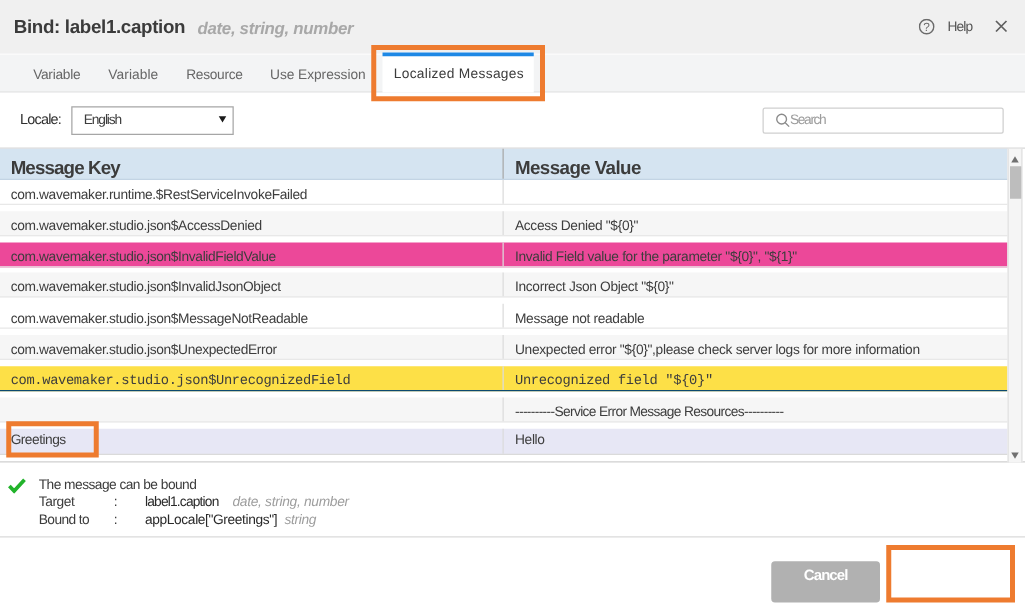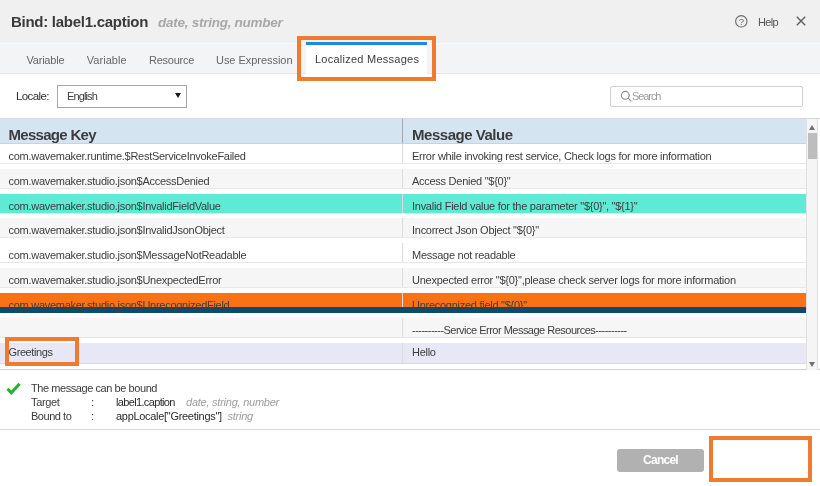--- a/index.html
+++ b/index.html
@@ -33,21 +33,21 @@
 .vline { position:absolute; left:402px; top:0; width:1px; height:100%; background:#dcdcdc; }
 
 #sbar { position:absolute; left:806px; top:0; width:12px; height:251px; background:#f5f5f5; border-left:1px solid #e0e0e0; border-right:1px solid #e0e0e0; }
 #sthumb { position:absolute; left:808px; top:14px; width:9px; height:26px; background:#bdbdbd; }
 .sarrow { position:absolute; left:808.5px; width:0; height:0; border-left:3.5px solid transparent; border-right:3.5px solid transparent; }
 #sup { top:6px; border-bottom:5px solid #707070; }
 #sdown { top:243px; border-top:5px solid #707070; }
 
 .info { font-size:11px; color:#3c3c3c; }
 #footer-line { position:absolute; left:0; top:429px; width:820px; height:1px; background:#dadada; }
-.btn { position:absolute; top:449px; height:23px; border-radius:3px; color:#fff; font-size:12px; font-weight:bold; text-align:center; line-height:23px; }
+.btn { position:absolute; top:449px; height:33px; border-radius:3px; color:#fff; font-size:12px; font-weight:bold; text-align:center; line-height:23px; }
 #btn-cancel { left:617px; width:87px; background:#b1b1b1; letter-spacing:-0.76px; }
 #btn-bind { left:715px; width:88px; background:#2191ea; letter-spacing:-1.2px; }
 
 .orange { position:absolute; border:4px solid #ee7b2f; background:transparent; z-index:30; }
 #o-tab { left:297px; top:36px; width:139px; height:45px; }
 #o-greet { left:5px; top:337px; width:74px; height:29px; }
 #o-bind { left:709px; top:436px; width:103px; height:46px; }
 </style>
 </head>
 <body>
@@ -84,49 +84,48 @@
   <div class="abs" id="searchtext">Search</div>
 
   <div id="grid">
     <div id="ghead">
       <div class="hcell" style="left:8.5px;letter-spacing:-0.7px;">Message Key</div>
       <div class="hcell" style="left:412px;letter-spacing:-0.47px;">Message Value</div>
       <div class="vline" style="background:#a8a8a8;"></div>
     </div>
     <div class="grow" style="top:25px; background:#fff; border-bottom:1px solid #e8e8e8;">
       <div class="c1">com.wavemaker.runtime.$RestServiceInvokeFailed</div>
-      <div class="c2">Error while invoking rest service, Check logs for more information</div>
       <div class="vline"></div>
     </div>
     <div class="grow" style="top:50px; background:#f6f6f6; border-bottom:1px solid #e8e8e8;">
       <div class="c1">com.wavemaker.studio.json$AccessDenied</div>
       <div class="c2">Access Denied "${0}"</div>
       <div class="vline"></div>
     </div>
-    <div class="grow" style="top:75px; background:#5eead4; border-bottom:1px solid #e8e8e8;">
+    <div class="grow" style="top:75px; background:#ec4899; border-bottom:1px solid #e8e8e8;">
       <div class="c1">com.wavemaker.studio.json$InvalidFieldValue</div>
       <div class="c2">Invalid Field value for the parameter "${0}", "${1}"</div>
       <div class="vline"></div>
     </div>
     <div class="grow" style="top:99px; background:#f6f6f6; border-bottom:1px solid #e8e8e8;">
       <div class="c1">com.wavemaker.studio.json$InvalidJsonObject</div>
       <div class="c2">Incorrect Json Object "${0}"</div>
       <div class="vline"></div>
     </div>
     <div class="grow" style="top:124px; background:#fff; border-bottom:1px solid #e8e8e8;">
       <div class="c1">com.wavemaker.studio.json$MessageNotReadable</div>
       <div class="c2">Message not readable</div>
       <div class="vline"></div>
     </div>
     <div class="grow" style="top:149px; background:#f6f6f6; border-bottom:1px solid #e8e8e8;">
       <div class="c1">com.wavemaker.studio.json$UnexpectedError</div>
       <div class="c2" style="letter-spacing:-0.25px;">Unexpected error "${0}",please check server logs for more information</div>
       <div class="vline"></div>
     </div>
-    <div class="grow" style="top:174px; background:#f97316; border-bottom:6px solid #0c4a6e;">
+    <div class="grow" style="top:174px; background:#fde047; border-bottom:1px solid #0c4a6e;font-family:Liberation Mono, monospace;">
       <div class="c1">com.wavemaker.studio.json$UnrecognizedField</div>
       <div class="c2">Unrecognized field "${0}"</div>
       <div class="vline"></div>
     </div>
     <div class="grow" style="top:199px; background:#f6f6f6; border-bottom:1px solid #e8e8e8;">
       <div class="c2" style="letter-spacing:-0.51px;">----------Service Error Message Resources----------</div>
       <div class="vline"></div>
     </div>
     <div class="grow" style="top:224px; height:21px; background:#e7e7f5; border-bottom:1px solid #dadada;">
       <div class="c1" style="letter-spacing:-0.41px;top:3px;">Greetings</div>

